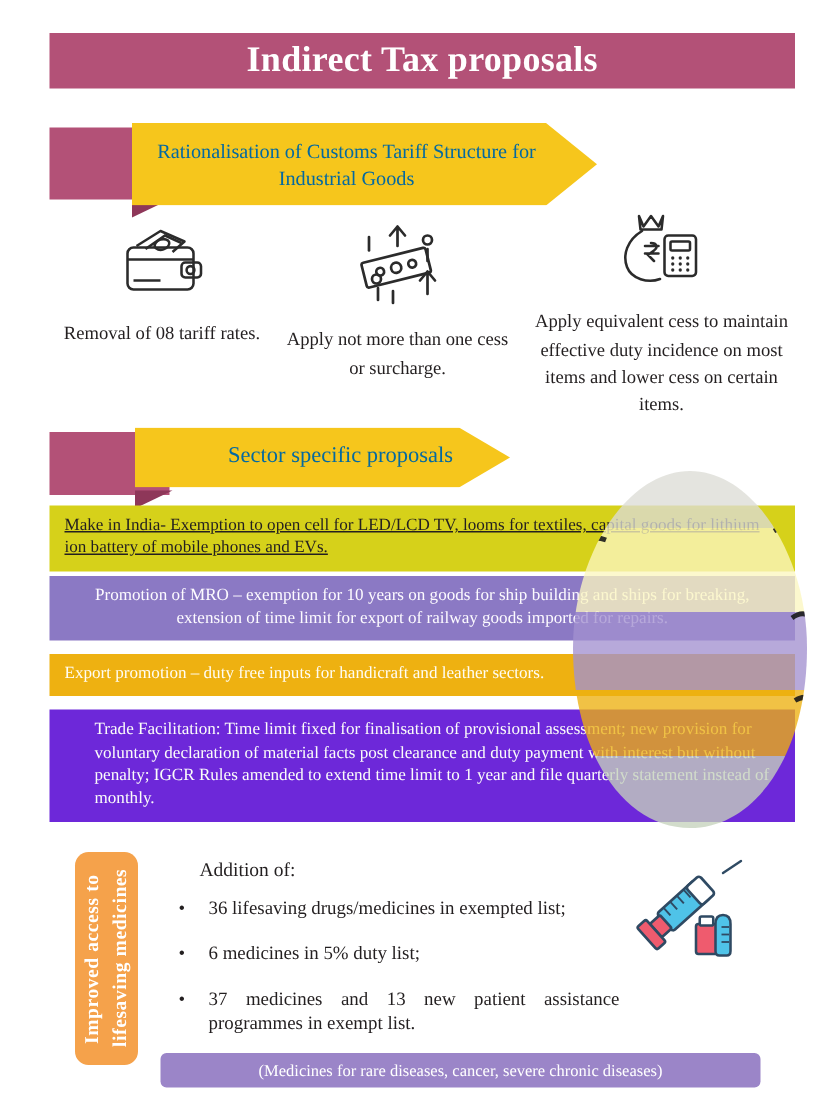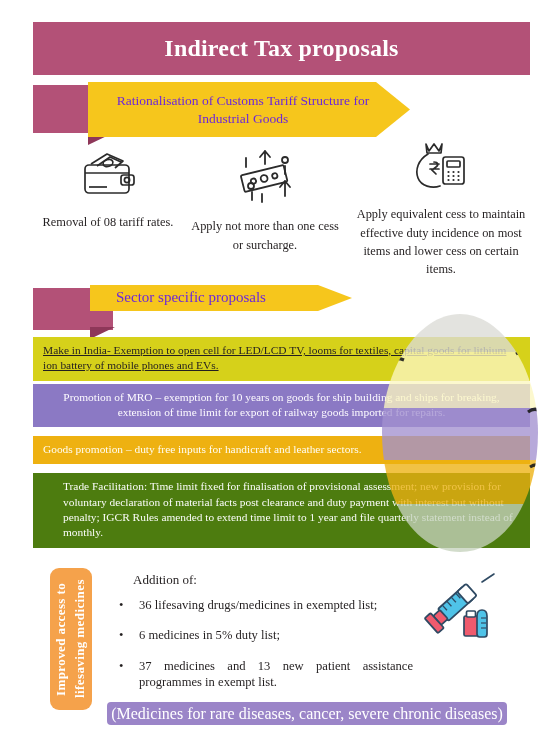--- a/index.html
+++ b/index.html
@@ -21,21 +21,21 @@
     background: #ffffff;
     overflow: hidden;
   }
 
   
   .title-bar {
     position: absolute;
     left: 33px;
     top: 22px;
     width: 497px;
-    height: 53px;
+    height: 37px;
     background: #b35177;
     display: flex;
     align-items: center;
     justify-content: center;
   }
   .title-bar .title-text {
     color: #ffffff;
     font-size: 24px;
     font-weight: bold;
     letter-spacing: .2px;
@@ -52,44 +52,43 @@
     width: 0;
     height: 0;
   }
 
   
   .arrow-banner {
     position: absolute;
     background: #f6c61c;
     display: flex;
     align-items: center;
-    justify-content: flex-start;
+    justify-content: flex-end;
     text-align: center;
-    color: #6d28d9;
+    color: #0369a1;
     -webkit-clip-path: polygon(0 0, calc(100% - 34px) 0, 100% 50%, calc(100% - 34px) 100%, 0 100%);
     clip-path: polygon(0 0, calc(100% - 34px) 0, 100% 50%, calc(100% - 34px) 100%, 0 100%);
-    padding-left: 12px;
   }
   .arrow-banner .label {
     display: block;
     padding: 0 38px 0 14px;
     line-height: 1.28;
   }
   #banner-customs {
     left: 88px;
     top: 82px;
     width: 310px;
     height: 55px;
     font-size: 13.5px;
   }
   #banner-sector {
     left: 90px;
     top: 285px;
     width: 250px;
-    height: 26px;
+    height: 40px;
     font-size: 15px;
   }
 
   
   .icon-col {
     position: absolute;
     text-align: center;
     font-size: 12.4px;
     color: #231f20;
     line-height: 1.48;
@@ -114,21 +113,21 @@
     padding: 6px 10px 7px 10px;
     font-size: 11.4px;
     line-height: 1.34;
     margin-bottom: 3px;
     position: relative;
     z-index: 1;
   }
   .prop-row.r1 { background: #d6d11a; color: #231f20; text-decoration: underline; }
   .prop-row.r2 { background: #8b79c4; color: #fdfbff; text-align: center; }
   .prop-row.r3 { background: #eeb111; color: #fffdf4; }
-  .prop-row.r4 { background: #4d7c0f; color: #fbfdfa; padding-left: 30px; }
+  .prop-row.r4 { background: #6d28d9; color: #fbfdfa; padding-left: 30px; }
 
   
   .egg-wrap {
     position: absolute;
     left: 378px;
     top: 312px;
     width: 165px;
     height: 245px;
     z-index: 2;
     pointer-events: none;
@@ -199,21 +198,21 @@
     left: 107px;
     top: 702px;
     width: 400px;
     height: 23px;
     background: #9b85c8;
     border-radius: 4px;
     display: flex;
     align-items: center;
     justify-content: center;
     color: #ffffff;
-    font-size: 16px;
+    font-size: 11px;
   }
 </style>
 </head>
 <body>
 
 <div id="page">
 
   <div class="title-bar">
     <span class="title-text">Indirect Tax proposals</span>
   </div>
@@ -293,21 +292,21 @@
   </div>
 
   <div class="prop-rows">
     <div class="prop-row r1">
       <span>Make in India-  Exemption to open cell for LED/LCD TV, looms for textiles, capital goods for lithium ion battery of mobile phones and EVs.</span>
     </div>
     <div class="prop-row r2">
       <span>Promotion of MRO – exemption  for 10 years on goods for ship building and  ships for breaking, extension of time limit for export of railway goods imported for repairs.</span>
     </div>
     <div class="prop-row r3" style="margin-top:9px; margin-bottom:9px;">
-      <span>Goods promotion – duty free inputs for handicraft and leather sectors.</span>
+      <span>Export promotion – duty free inputs for handicraft and leather sectors.</span>
     </div>
     <div class="prop-row r4">
       <span>Trade Facilitation: Time limit fixed for finalisation of provisional assessment; new provision for voluntary declaration of material facts post clearance and duty payment with interest but without penalty; IGCR Rules amended to extend time limit to 1 year and file quarterly statement instead of monthly.</span>
     </div>
   </div>
 
   <div class="egg-wrap">
     <svg width="165" height="245" viewBox="0 0 165 245">
       <defs>
         <clipPath id="eggclip">

